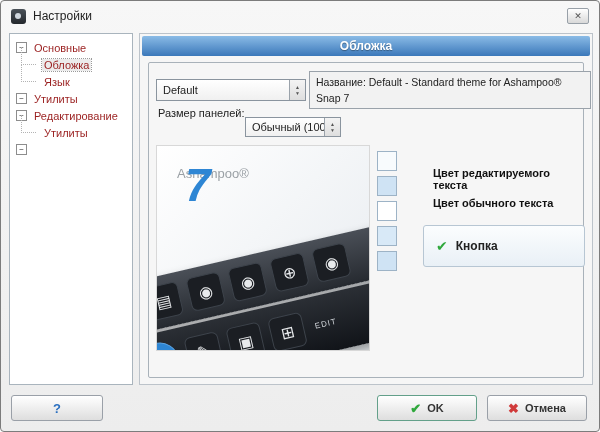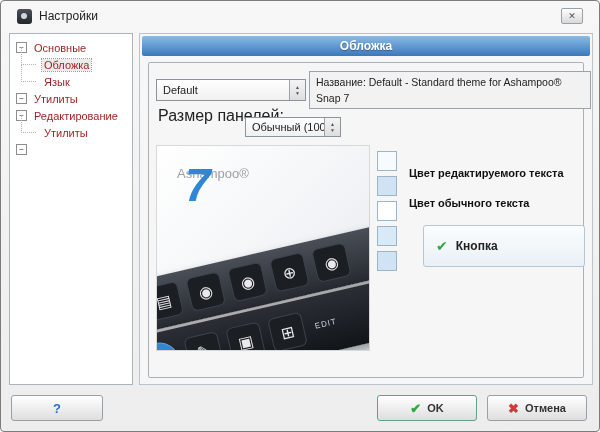--- a/index.html
+++ b/index.html
@@ -1,19 +1,19 @@
 <!DOCTYPE html>
 <html><head>
 <meta charset="utf-8">
 <style>
   html,body{margin:0;padding:0;background:#fff;font-family:"Liberation Sans",sans-serif;}
   .window{position:relative;width:598px;height:430px;margin:0;background:linear-gradient(#f7f7f7,#ededed);
     border:1px solid #7c7c7c;border-radius:4px;overflow:hidden;}
   
-  .titlebar{position:absolute;left:0;top:0;right:0;height:30px;display:flex;align-items:center;padding:0 16px;box-sizing:border-box;}
+  .titlebar{position:absolute;left:0;top:0;right:0;height:30px;display:flex;align-items:center;padding:0 10px;box-sizing:border-box;}
   .app-icon{width:15px;height:15px;border-radius:3px;background:linear-gradient(#4a5158,#23272c);margin-right:7px;position:relative;flex:0 0 auto;}
   .app-icon::after{content:"";position:absolute;left:4px;top:4px;width:6px;height:6px;border-radius:50%;background:#cfd6dd;}
   .win-title{font-size:12px;color:#222;}
   .close-btn{margin-left:auto;width:20px;height:14px;border:1px solid #98a0a8;border-radius:2px;
     background:linear-gradient(#ffffff,#d9d9d9);display:flex;align-items:center;justify-content:center;
     font-size:9px;color:#555;line-height:1;}
   
   .tree{position:absolute;left:8px;top:32px;width:124px;height:352px;background:#fff;border:1px solid #a9b4bd;
     box-sizing:border-box;padding:5px 2px;overflow:hidden;}
   .tree-item{height:17px;display:flex;align-items:center;font-size:11px;color:#9a1f1f;white-space:nowrap;cursor:default;}
@@ -38,40 +38,40 @@
   .combo{position:absolute;height:22px;background:linear-gradient(#ffffff,#f0f0f0);border:1px solid #8a949e;
     border-radius:0;display:flex;align-items:center;font-size:11px;color:#222;box-sizing:border-box;}
   .combo .val{flex:1;padding-left:6px;overflow:hidden;white-space:nowrap;}
   .combo .spin{width:15px;align-self:stretch;border-left:1px solid #9aa2aa;background:linear-gradient(#f4f4f4,#dedede);
     display:flex;flex-direction:column;align-items:center;justify-content:center;gap:1px;}
   .combo .spin span{font-size:5px;line-height:1;color:#555;}
   .combo.theme{left:7px;top:16px;width:150px;}
   .combo.size{left:96px;top:54px;width:96px;height:20px;}
   .info-box{position:absolute;left:160px;top:8px;width:282px;height:38px;border:1px solid #9aa2aa;background:#f2f2f2;
     box-sizing:border-box;padding:3px 6px;font-size:10.5px;color:#222;line-height:1.5;overflow:hidden;}
-  .size-label{position:absolute;left:9px;top:44px;font-size:16px;color:#222;}
+  .size-label{position:absolute;left:9px;top:44px;font-size:11px;color:#222;}
   
   .preview{position:absolute;left:7px;top:82px;width:214px;height:206px;border:1px solid #d8d8d8;
     background:linear-gradient(135deg,#ffffff 0%,#eef1f4 70%,#e3e8ec 100%);overflow:hidden;box-sizing:border-box;}
   .brand-small{position:absolute;left:20px;top:20px;font-size:13px;color:#9aa0a5;text-align:right;}
   .logo-row{position:absolute;left:18px;top:20px;display:flex;align-items:flex-start;}
   .brand-name{font-size:36px;font-weight:600;color:#787f86;letter-spacing:-1px;}
   .brand-number{font-size:46px;font-weight:bold;font-style:italic;color:#2e86d4;margin-left:10px;margin-top:-8px;}
   .band{position:absolute;display:flex;align-items:center;gap:9px;padding:0 16px;transform:rotate(-13deg);
     box-shadow:0 5px 10px rgba(0,0,0,.35);}
   .band1{top:96px;left:-30px;width:330px;height:52px;background:linear-gradient(#4a4f57,#262a30);}
   .band2{top:152px;left:-36px;width:345px;height:58px;background:linear-gradient(#2b2f35,#111419);}
   .tile{width:32px;height:32px;border-radius:6px;background:#1b1e23;border:1px solid #3d434b;color:#e8eaec;
     display:flex;align-items:center;justify-content:center;font-size:16px;flex:0 0 auto;}
   .tile.round{border-radius:50%;background:#2e86d4;border-color:#5aa3e2;color:#fff;width:36px;height:36px;font-size:18px;}
   .edit-label{color:#cfd3d8;font-size:8px;letter-spacing:1px;margin-left:2px;}
   
   .swatch{position:absolute;left:228px;width:20px;height:20px;border:1px solid #9db3c6;box-sizing:border-box;}
   .sw0{top:88px;}.sw1{top:113px;}.sw2{top:138px;}.sw3{top:163px;}.sw4{top:188px;}
-  .color-label{position:absolute;left:260px;font-size:11px;font-weight:600;color:#111;}
+  .color-label{position:absolute;left:284px;font-size:11px;font-weight:600;color:#111;}
   .cl1{top:104px;}.cl2{top:134px;}
   .sample-btn{position:absolute;left:274px;top:162px;width:162px;height:42px;border:1px solid #b7c6d3;border-radius:3px;
     background:linear-gradient(#fbfdfe,#e9f0f6);display:flex;align-items:center;padding-left:12px;gap:8px;box-sizing:border-box;}
   .sample-btn .chk{color:#2fa83c;font-size:14px;}
   .sample-btn .lbl{font-size:12px;font-weight:bold;color:#222;}
   
   .btn{position:absolute;top:394px;height:26px;display:flex;align-items:center;justify-content:center;gap:6px;
     background:linear-gradient(#ffffff,#dedede);border:1px solid #9aa0a8;border-radius:3px;
     font-size:11px;font-weight:bold;color:#333;box-sizing:border-box;}
   .btn-help{left:10px;width:92px;}

